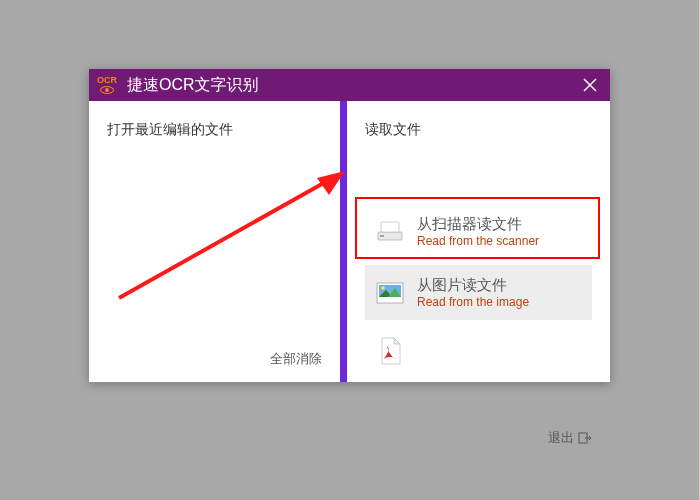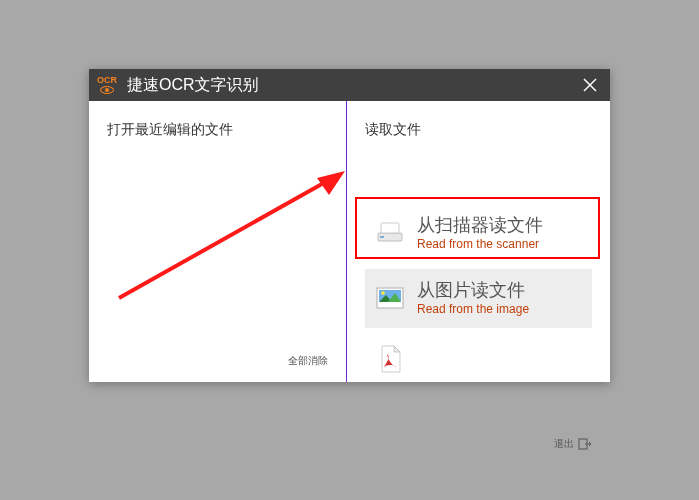--- a/index.html
+++ b/index.html
@@ -19,21 +19,21 @@
       position: absolute;
       left: 89px;
       top: 69px;
       width: 521px;
       height: 313px;
       background: #ffffff;
       box-shadow: 0 2px 10px rgba(0,0,0,0.3);
     }
     .titlebar {
       height: 32px;
-      background: #404040;
+      background: #701a75;
       display: flex;
       align-items: center;
       padding: 0 8px;
       color: #ffffff;
     }
     .logo-ocr {
       font-size: 9px;
       color: #f58220;
       font-weight: bold;
       line-height: 1;
@@ -73,21 +73,21 @@
       cursor: pointer;
       font-size: 18px;
       color: #ffffff;
     }
     .content {
       display: flex;
       height: 281px;
     }
     .left-panel {
       width: 258px;
-      border-right: 1px solid #6d28d9;
+      border-right: 7px solid #6d28d9;
       padding: 20px 18px 14px;
       display: flex;
       flex-direction: column;
     }
     .right-panel {
       flex: 1;
       padding: 20px 18px 14px;
       display: flex;
       flex-direction: column;
       position: relative;
@@ -126,32 +126,32 @@
       margin-right: 12px;
       flex-shrink: 0;
       display: flex;
       align-items: center;
       justify-content: center;
     }
     .option-texts {
       flex: 1;
     }
     .option-title {
-      font-size: 18px;
+      font-size: 15px;
       color: #555;
       line-height: 1.3;
     }
     .option-subtitle {
       font-size: 12px;
       color: #c2410c;
       line-height: 1.3;
     }
     .footer-link {
       text-align: right;
-      font-size: 10px;
+      font-size: 13px;
       color: #555;
       cursor: pointer;
       margin-top: auto;
       display: flex;
       justify-content: flex-end;
       align-items: center;
       gap: 4px;
     }
     .arrow-annotation {
       position: absolute;

